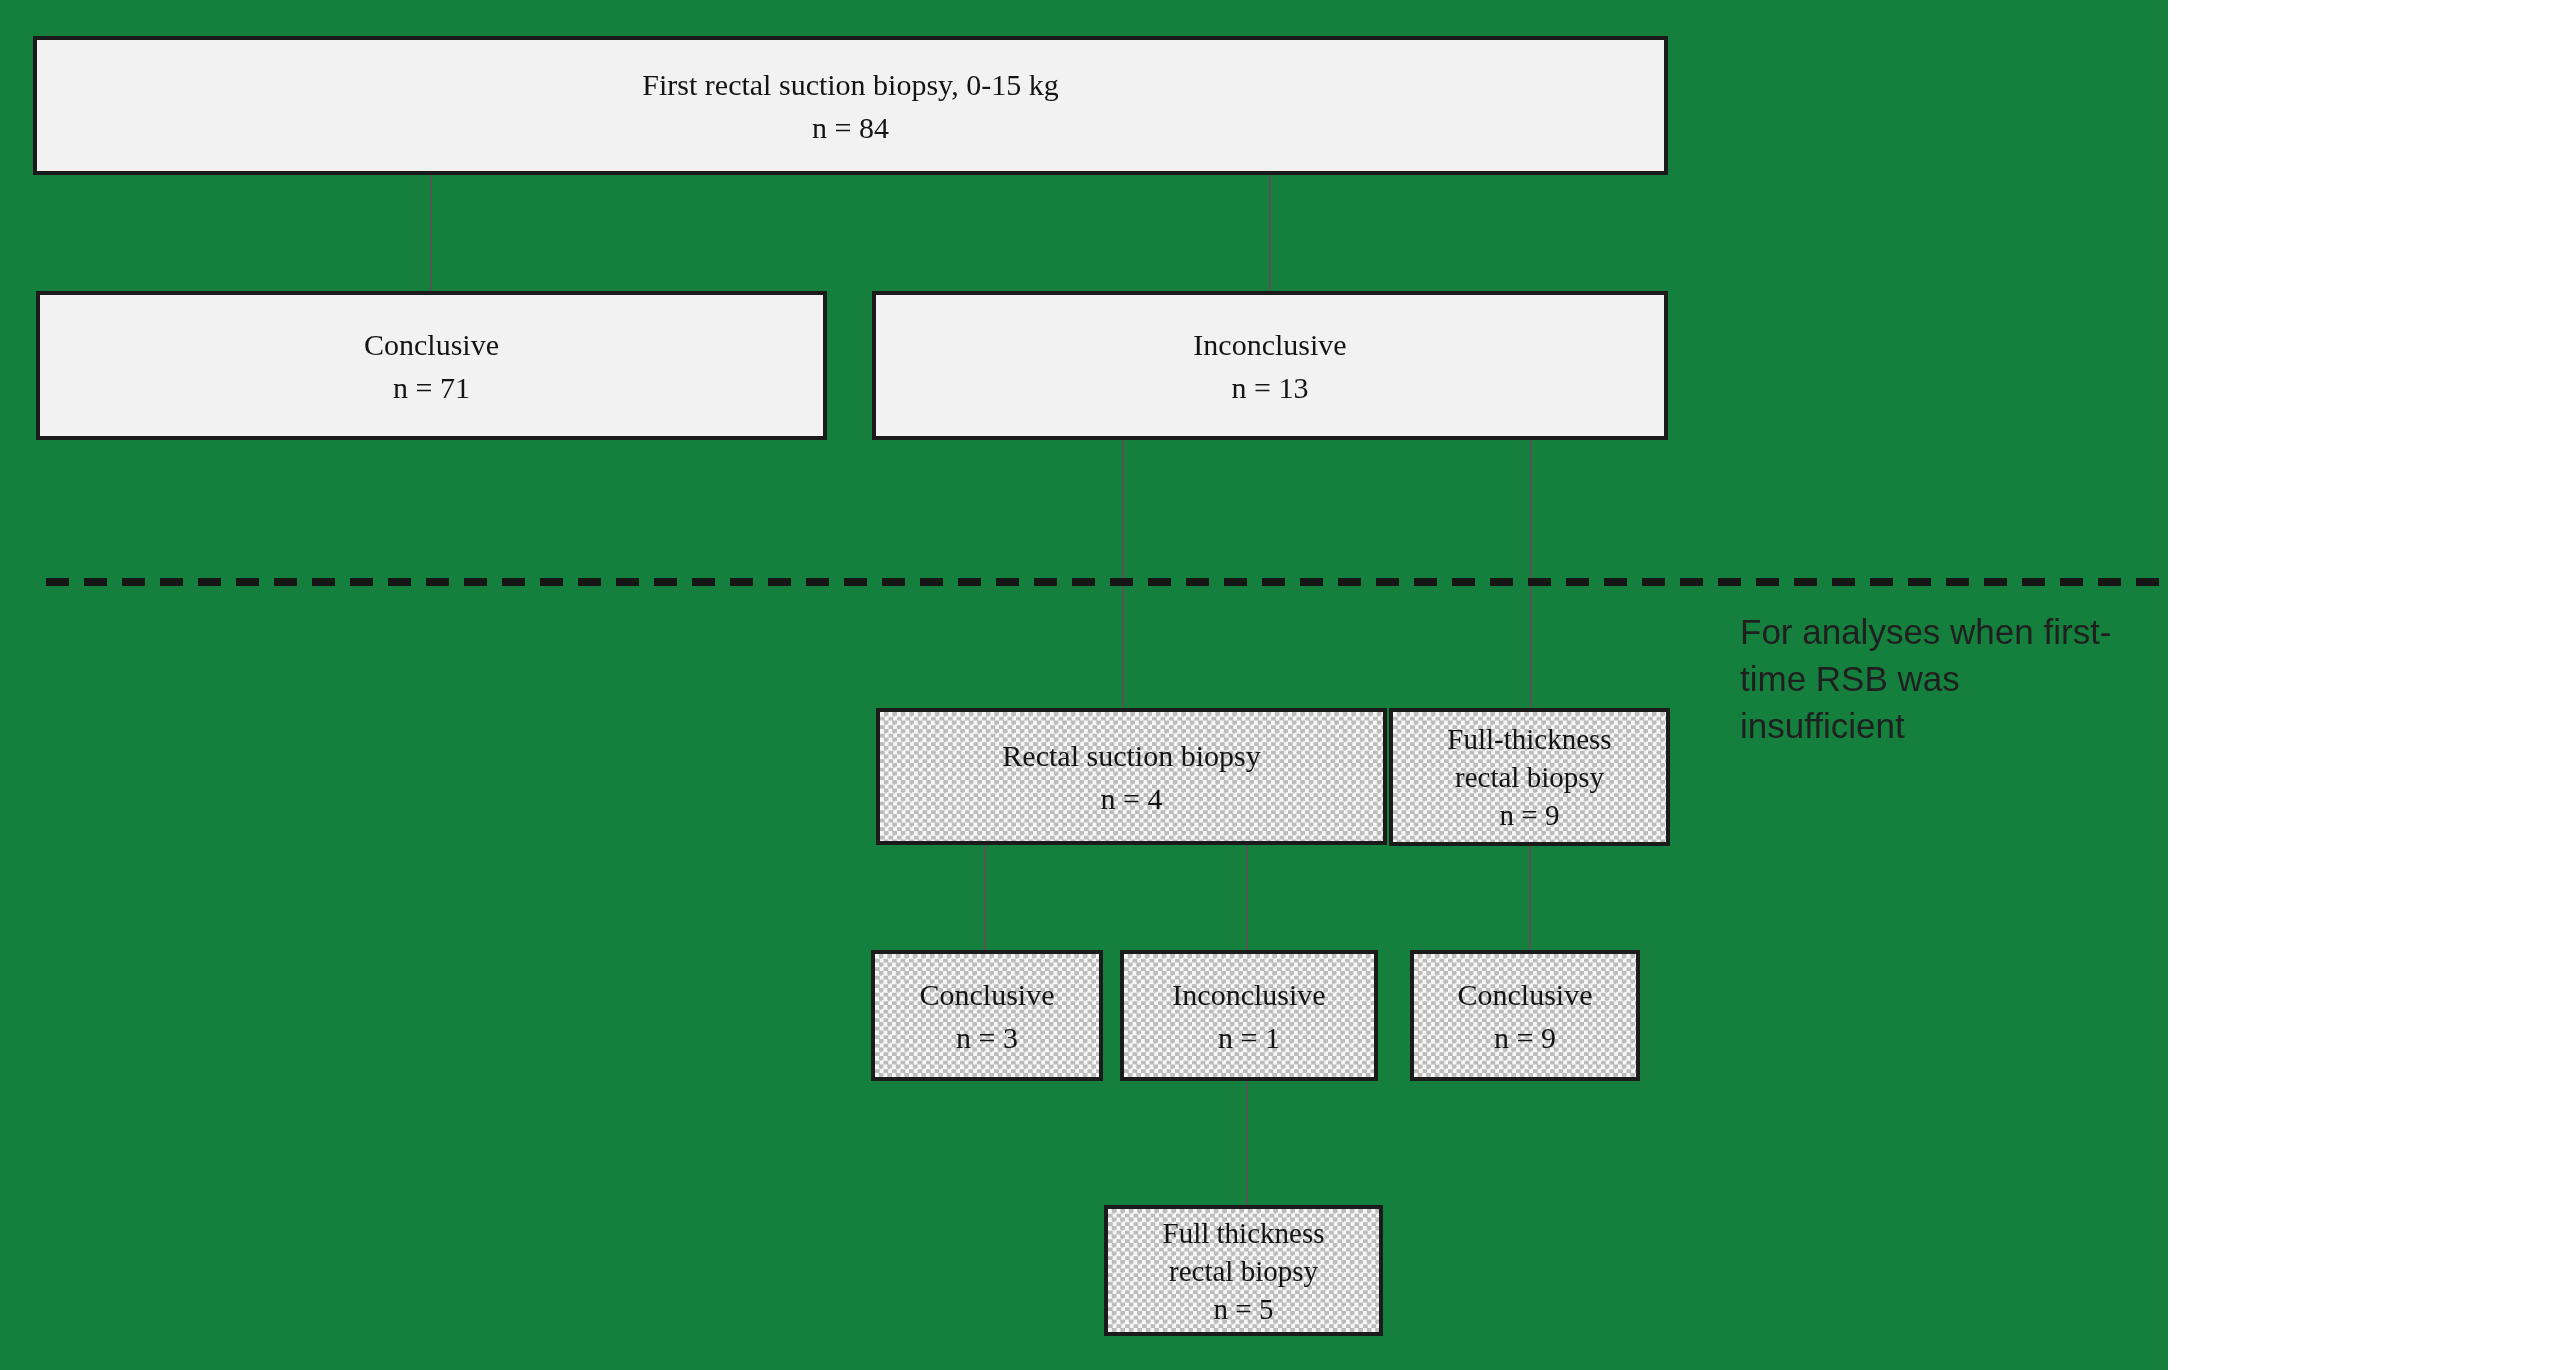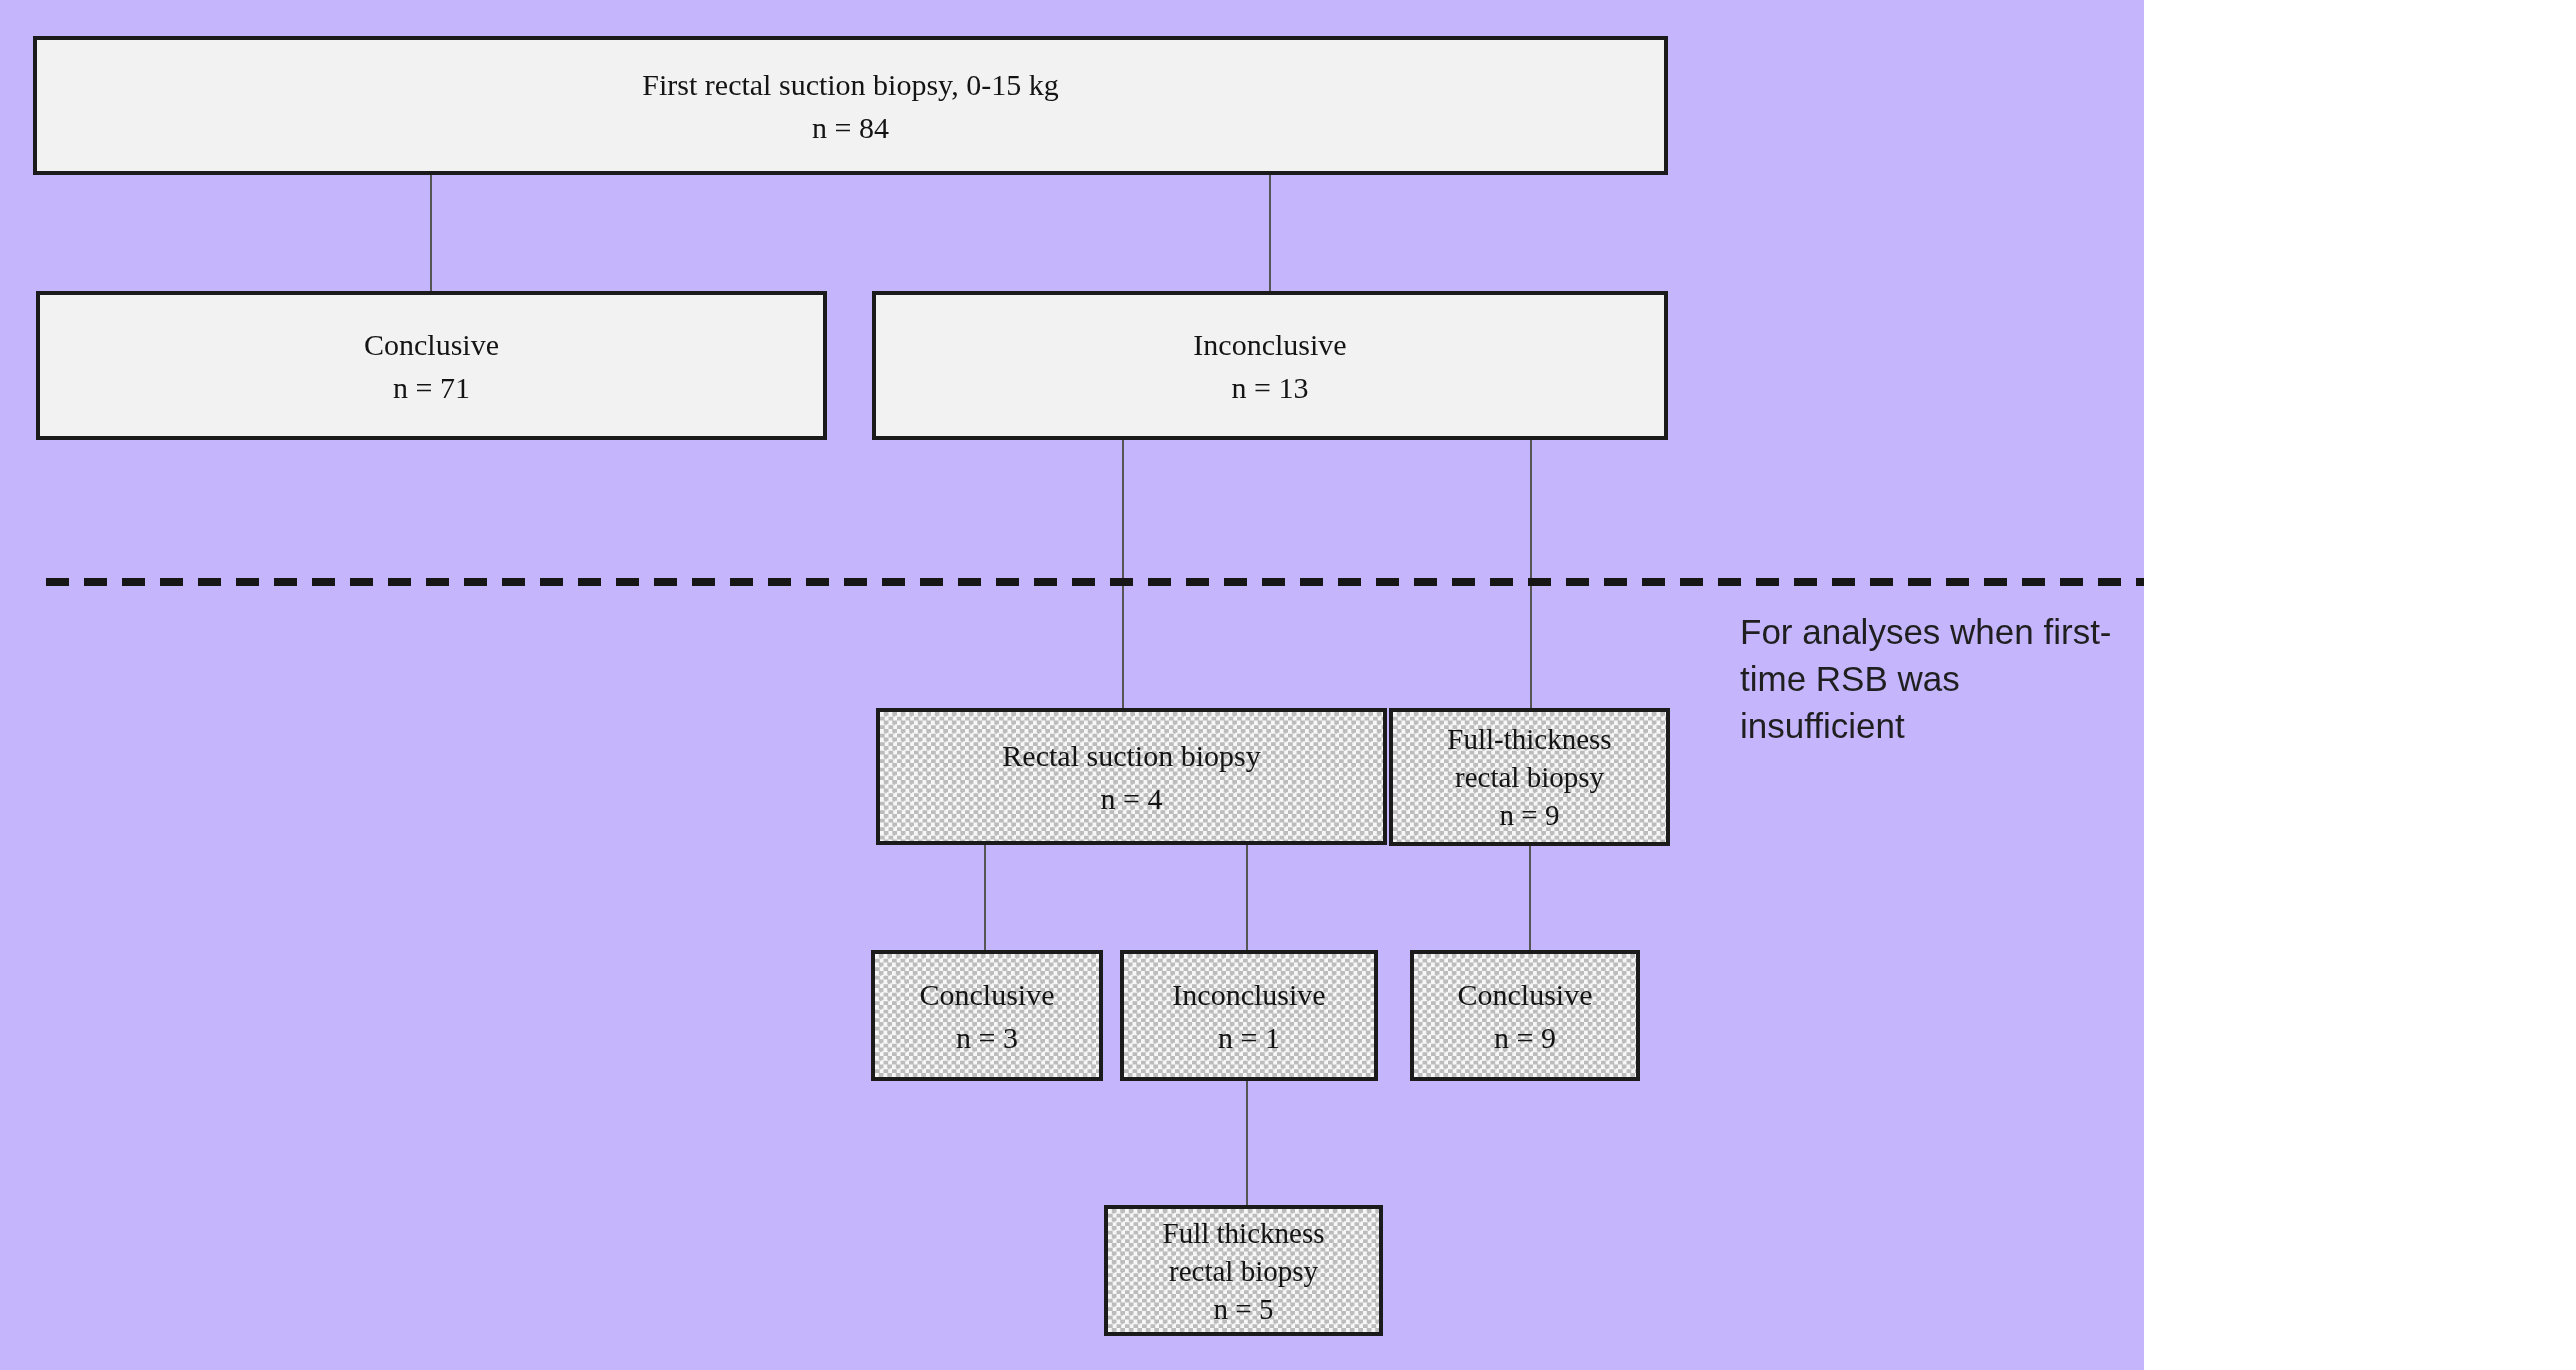--- a/index.html
+++ b/index.html
@@ -1,23 +1,24 @@
 <!DOCTYPE html>
 <html style="font-size:9.7px"><head>
 <meta charset="utf-8">
 <style>
   html, body { margin: 0; padding: 0; background: #ffffff; }
   .canvas {
     position: relative;
     width: 2144px;
     height: 1371px;
-    background: #c4b5fd;
+    background: #15803d;
     font-family: "Liberation Serif", serif;
     color: #141414;
     overflow: hidden;
+    padding-left: 24px;
   }
 
   
   .node {
     position: absolute;
     box-sizing: border-box;
     border: 4.9px solid #1b1b1b;
     background: #f2f2f2;
     display: flex;
     align-items: center;

